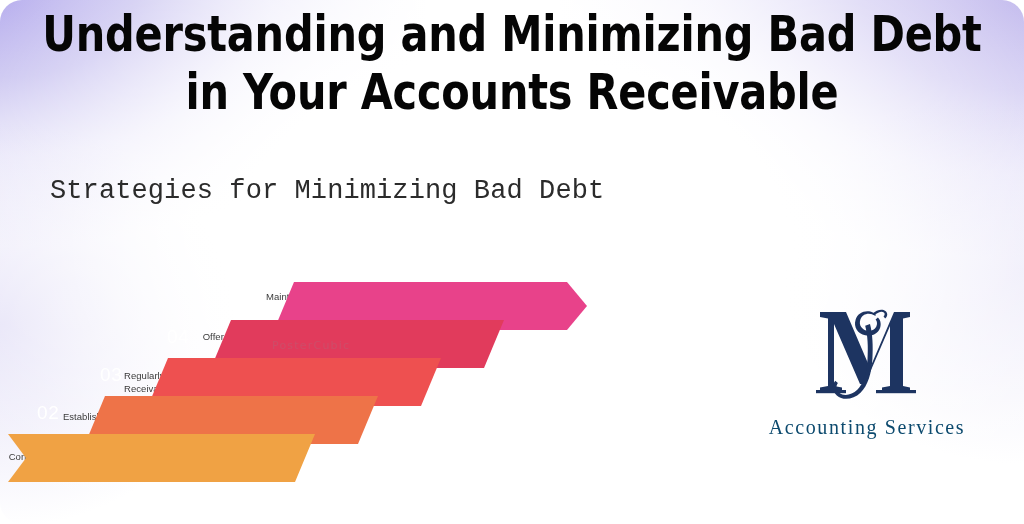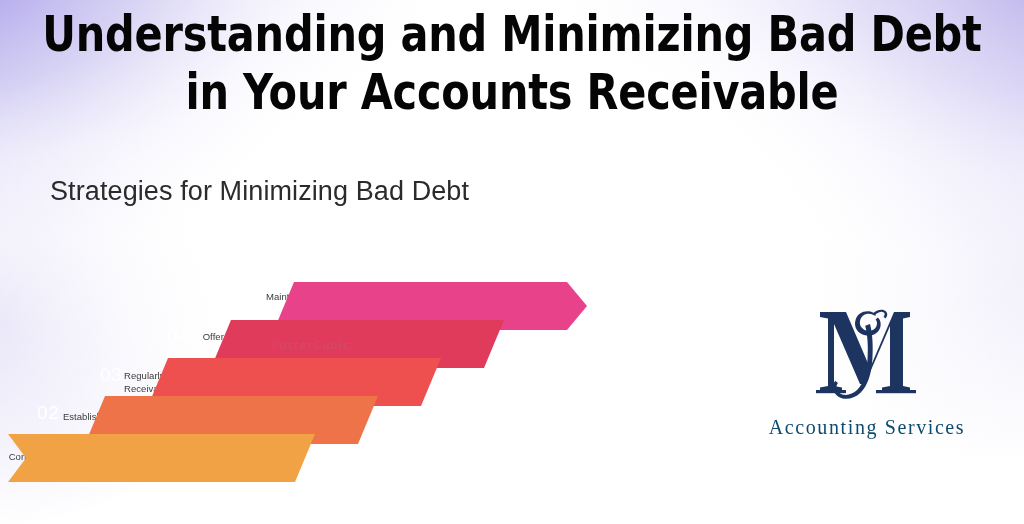--- a/index.html
+++ b/index.html
@@ -12,20 +12,21 @@
     font-family: "Liberation Sans", sans-serif;
   }
 
   
   .slide {
     position: relative;
     width: 1024px;
     height: 524px;
     overflow: hidden;
     background: #ffffff;
+    border-radius: 22px;
   }
   
   .bg-layer {
     position: absolute;
     inset: 0;
     pointer-events: none;
   }
   .bg-a {
     background:
       radial-gradient(ellipse 520px 300px at 0% 0%,   #b9b0ee 0%, #c8c2f0 26%, rgba(226,223,248,0.75) 52%, rgba(255,255,255,0) 82%),
@@ -65,20 +66,21 @@
   
   .subtitle {
     position: absolute;
     top: 176px;
     left: 50px;
     font-size: 27px;
     font-weight: normal;
     color: #2b2b2b;
     letter-spacing: 0.1px;
     z-index: 5;
+    font-family: Liberation Mono, monospace;
   }
 
   
   .diagram {
     position: absolute;
     left: 0;
     top: 268px;
     width: 620px;
     height: 230px;
     z-index: 4;

